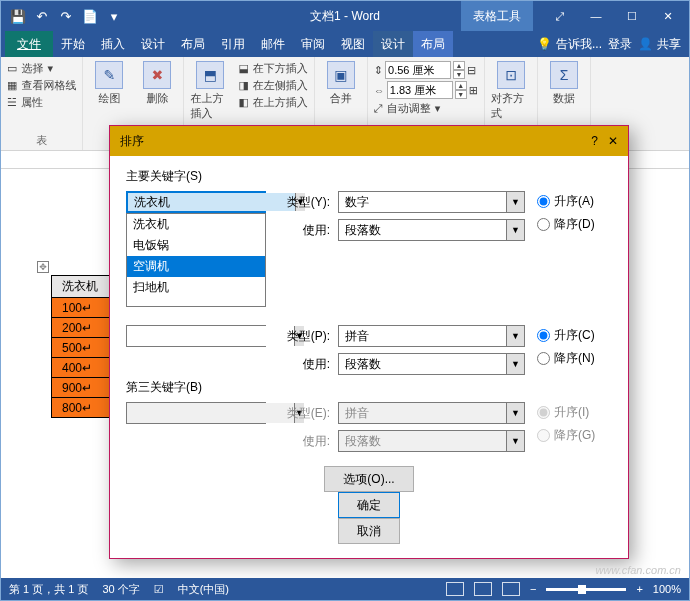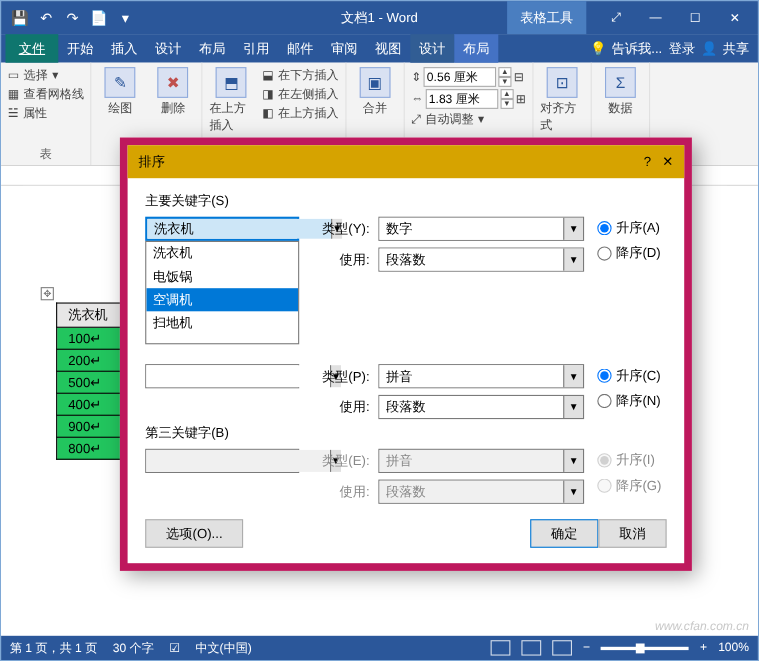--- a/index.html
+++ b/index.html
@@ -38,32 +38,32 @@
   .spin-btns span{width:12px;height:9px;border:1px solid #ababab;font-size:7px;line-height:7px;text-align:center;background:#fff;}
   
   
   .ruler { height: 18px; background: #fff; border-bottom:1px solid #d4d4d4;}
   
   
   .docsurf { position: absolute; top: 168px; left:0; right:0; bottom:22px; background:#fff; }
   .page { position:absolute; left:20px; top:0; width:640px; height:400px; background:#fff;}
   .thandle{position:absolute;left:16px;top:92px;width:12px;height:12px;border:1px solid #7f7f7f;font-size:9px;text-align:center;line-height:10px;color:#7f7f7f;}
   .wtable{position:absolute;left:30px;top:106px;border-collapse:collapse;font-size:12px;}
-  .wtable td{border:1px solid #000;padding:2px 10px;min-width:60px;height:20px;background:#22c55e;}
+  .wtable td{border:1px solid #000;padding:2px 10px;min-width:60px;height:20px;background:#f97316;}
   .wtable .shade td{background:#e7e6e6;}
   
   
   .status { position:absolute; bottom:0; left:0; right:0; height:22px; background:#2b579a; color:#fff; font-size:11px; display:flex; align-items:center; padding:0 8px; gap:14px;}
   .status .right{margin-left:auto;display:flex;align-items:center;gap:10px;}
   .viewbtn{width:18px;height:14px;border:1px solid #fff;opacity:.8;}
   .zoom-slider{width:80px;height:3px;background:#fff;position:relative;}
   .zoom-slider::after{content:"";position:absolute;left:40%;top:-3px;width:8px;height:9px;background:#fff;}
   
   
-  .dialog { position:absolute; left:108px; top:124px; width:520px; background:#fff; border:7px solid #be185d; box-shadow:5px 5px 18px rgba(0,0,0,.35); font-size:12px; color:#000;}
+  .dialog { position:absolute; left:108px; top:124px; width:520px; background:#fff; border:1px solid #be185d; box-shadow:5px 5px 18px rgba(0,0,0,.35); font-size:12px; color:#000;}
   .dlg-title{height:30px;background:#d6a300;color:#000;display:flex;align-items:center;padding:0 10px;font-size:12px;}
   .dlg-title .dlg-ctr{margin-left:auto;display:flex;gap:10px;}
   .dlg-body{padding:10px 16px 14px;}
   .sect-label{margin:2px 0 6px;}
   .key-row{display:flex;align-items:flex-start;gap:12px;margin-bottom:4px;}
   .key-left{width:140px;}
   .key-mid{flex:1;display:flex;flex-direction:column;gap:6px;}
   .key-mid-row{display:flex;align-items:center;gap:8px;}
   .key-mid-row label{width:52px;text-align:right;}
   .key-right{width:82px;display:flex;flex-direction:column;gap:6px;padding-top:2px;}
@@ -72,21 +72,21 @@
   .combo .arrow{width:18px;border-left:1px solid #7a7a7a;background:#e1e1e1;display:flex;align-items:center;justify-content:center;font-size:9px;}
   .combo.disabled{background:#f0f0f0;}
   .combo.disabled input{background:#f0f0f0;color:#888;}
   .listbox{border:1px solid #7a7a7a;height:94px;overflow:hidden;font-size:12px;}
   .listbox .li{padding:2px 6px;white-space:nowrap;}
   .listbox .li.sel{background:#0078d7;color:#fff;position:relative;}
   .radio{display:flex;align-items:center;gap:4px;}
   .radio input{margin:0;}
   .list-sect{margin-top:8px;}
   .radio-inline{display:flex;gap:18px;margin-top:6px;align-items:center;}
-  .dlg-foot{display:flex;margin-top:14px;align-items:center;}
+  .dlg-foot{display:flex;margin-top:14px;align-items:center;flex-direction:column;}
   .btn{height:26px;padding:0 18px;border:1px solid #adadad;background:#e1e1e1;font-size:12px;cursor:pointer;}
   .btn.def{border:1px solid #0078d7;}
   .disabled-text{color:#888;}
   .watermark{position:absolute;right:8px;bottom:24px;color:#c8c8c8;font-size:11px;font-style:italic;}
 </style>
 </head>
 <body>
 
 <div class="titlebar">
   <div class="qat">

